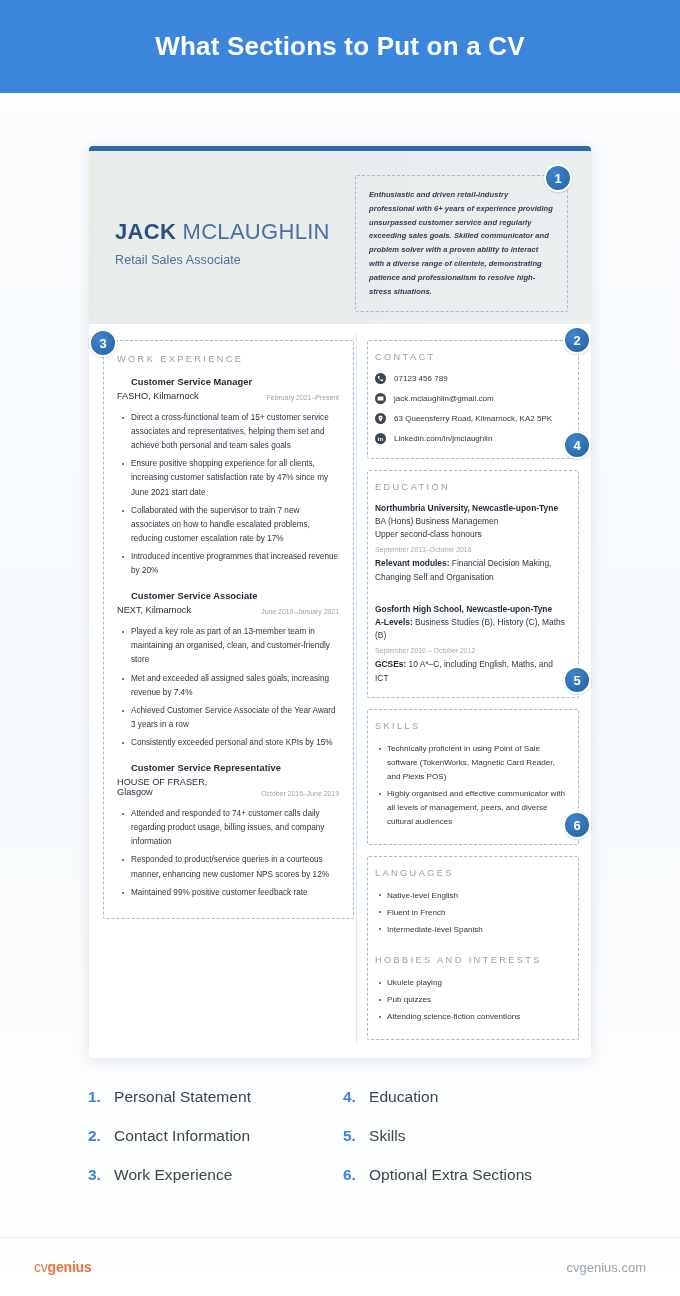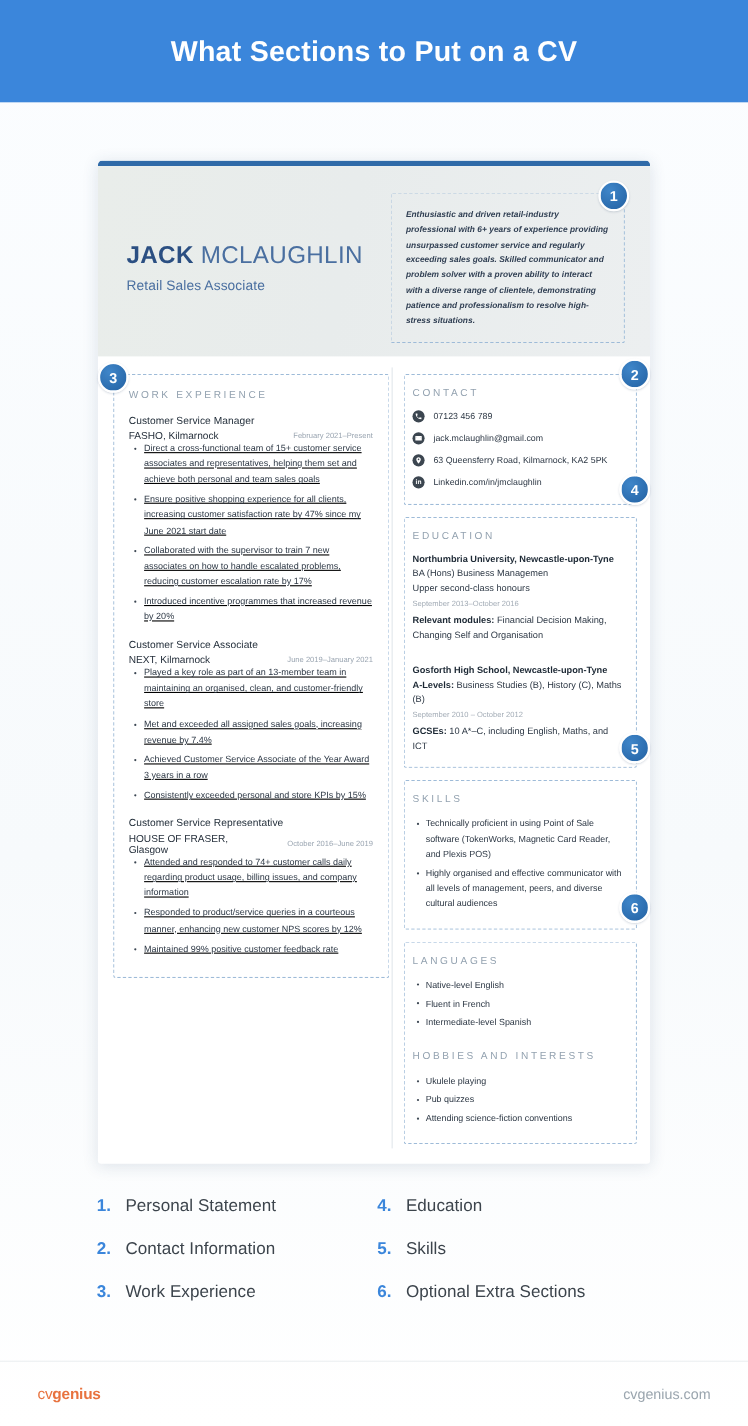--- a/index.html
+++ b/index.html
@@ -140,35 +140,36 @@
 
   
   .work-box {
     padding: 13px 14px 14px 13px;
     width: 251px;
   }
   .job { margin-top: 13px; }
   .job:first-of-type { margin-top: 11px; }
   .job-title {
     font-size: 9.3px;
-    font-weight: normal;
+    font-weight: bold;
     color: #1d2935;
     letter-spacing: 0.05px;
+    margin-left: 14px;
   }
   .job-meta {
     display: flex;
     justify-content: space-between;
-    align-items: center;
+    align-items: flex-end;
     margin-top: 4px;
     gap: 16px;
   }
   .job-org { font-size: 9.2px; color: #26303c; }
   .job-date { font-size: 6.9px; color: #9aa5b1; white-space: nowrap; }
 
-  ul.bullets { list-style: none; margin-top: 0; text-decoration: underline; }
+  ul.bullets { list-style: none; margin-top: 10px; }
   ul.bullets li {
     position: relative;
     font-size: 8.2px;
     line-height: 1.72;
     color: #2c3744;
     padding-left: 14px;
     margin-bottom: 4px;
   }
   ul.bullets li::before {
     content: "";

